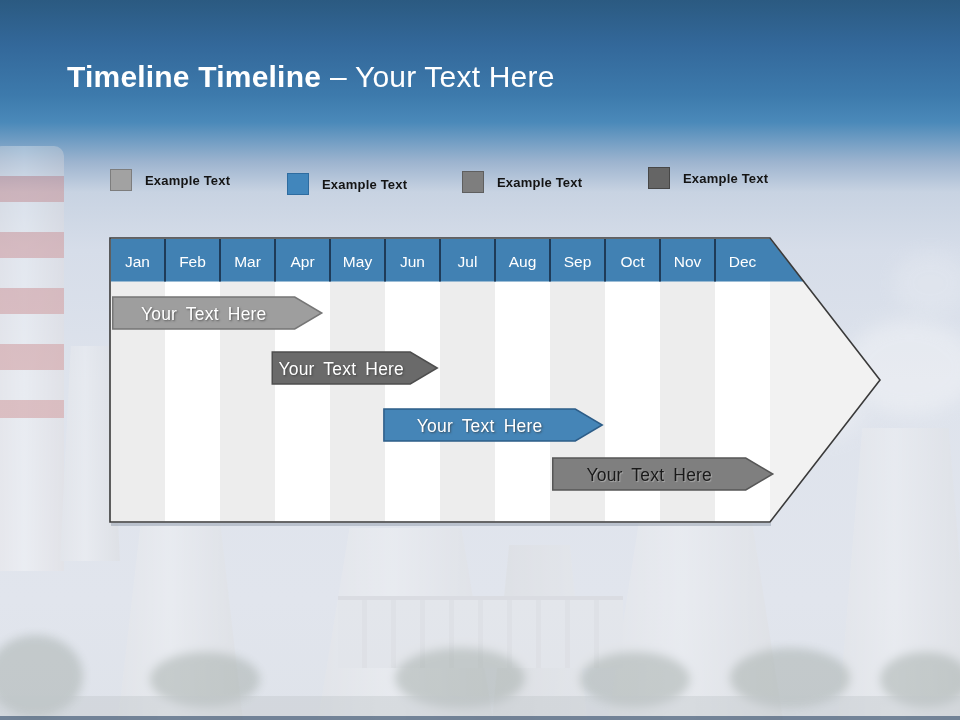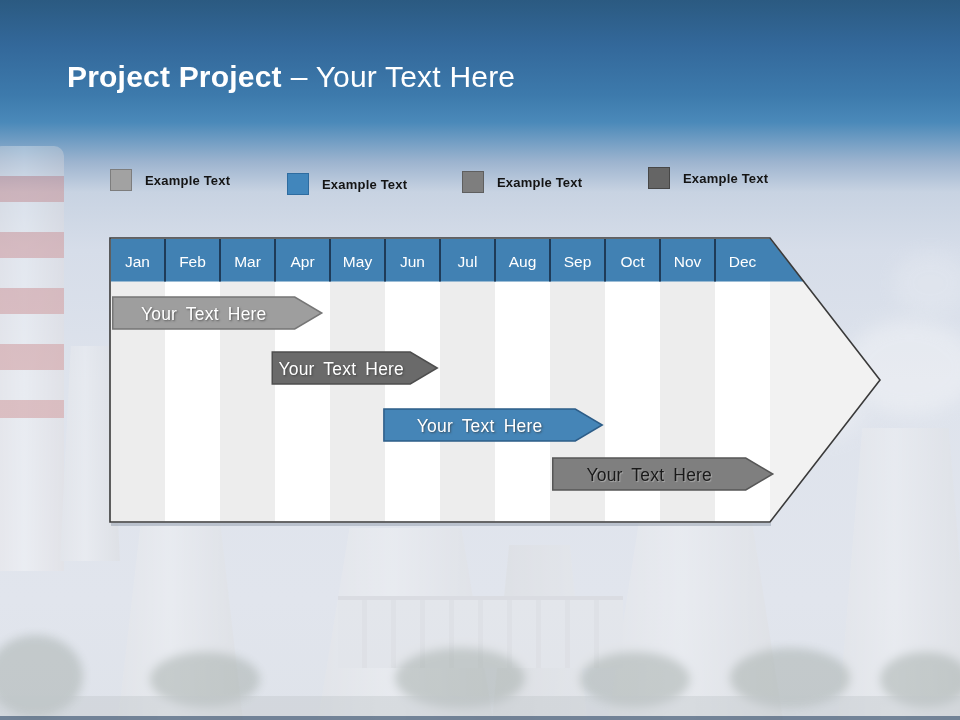--- a/index.html
+++ b/index.html
@@ -78,21 +78,21 @@
     <div class="tree tree-1"></div>
     <div class="tree tree-2"></div>
     <div class="tree tree-3"></div>
     <div class="tree tree-4"></div>
     <div class="tree tree-5"></div>
     <div class="tree tree-6"></div>
     <div class="ground"></div>
   </div>
 
   <div class="title">
-    <span class="t-bold">Project Project</span><span class="t-light">– Your Text Here</span>
+    <span class="t-bold">Timeline Timeline</span><span class="t-light">– Your Text Here</span>
   </div>
 
   <div class="legend" id="legend">
       <div class="legend-item">
         <span class="legend-swatch" style="background: rgb(162, 162, 162); border-color: rgb(125, 125, 125);"></span>
         <span class="legend-label">Example Text</span>
       </div>
       <div class="legend-item">
         <span class="legend-swatch" style="background: rgb(65, 134, 188); border-color: rgb(46, 108, 160);"></span>
         <span class="legend-label">Example Text</span>

